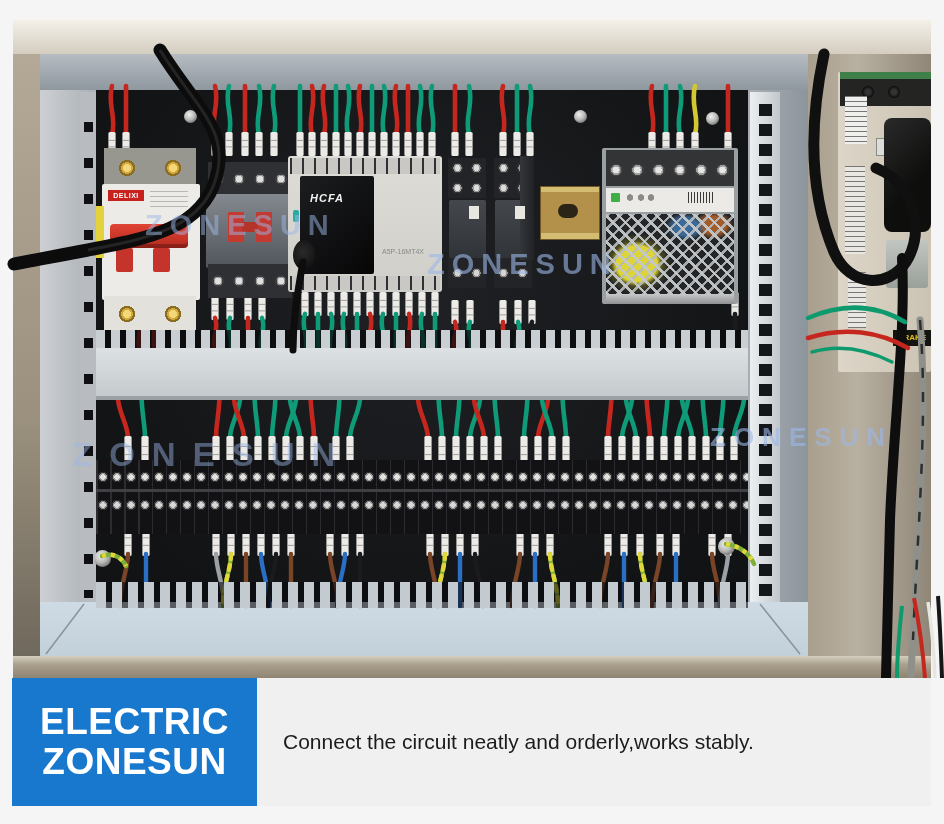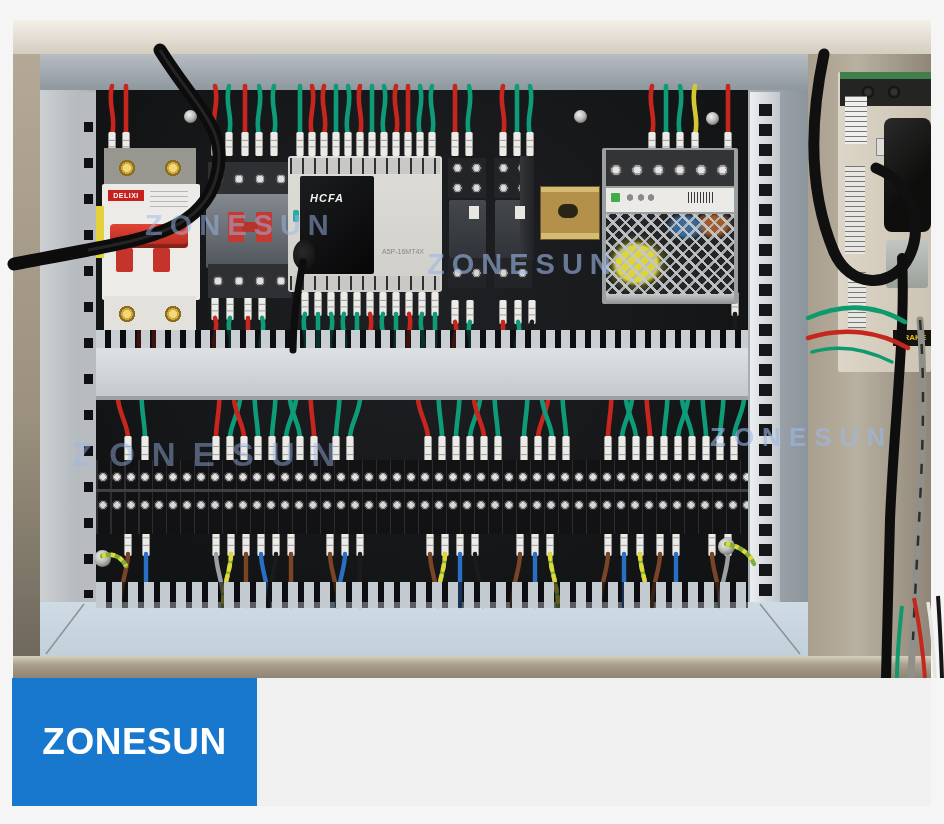--- a/index.html
+++ b/index.html
@@ -482,16 +482,18 @@
     <path d="M 84 604 L 46 654" stroke="#8a929a" stroke-width="1.5"></path>
   </svg>
 
   <div class="wm" style="left:145px;top:193px;font-size:29px;letter-spacing:7px;opacity:0.5;">ZONESUN</div>
   <div class="wm" style="left:427px;top:232px;font-size:29px;letter-spacing:7px;opacity:0.6;">ZONESUN</div>
   <div class="wm" style="left:72px;top:420px;font-size:33px;letter-spacing:17px;opacity:0.45;">ZONESUN</div>
   <div class="wm" style="left:710px;top:406px;font-size:26px;letter-spacing:8px;opacity:0.6;">ZONESUN</div>
 
   <div class="a z8" style="left:257px;top:678px;width:674px;height:128px;background:#f0f0f1;"></div>
   <div class="a z8 banner-title" style="left:12px;top:678px;width:245px;height:128px;background:#1878cd;">
+    <span>ELECTRIC</span>
     <span>ZONESUN</span>
   </div>
+  <div class="a z8 caption" style="left:283px;top:678px;width:640px;height:128px;">Connect the circuit neatly and orderly,works stably.</div>
 
 </div>
 
 </body></html>

